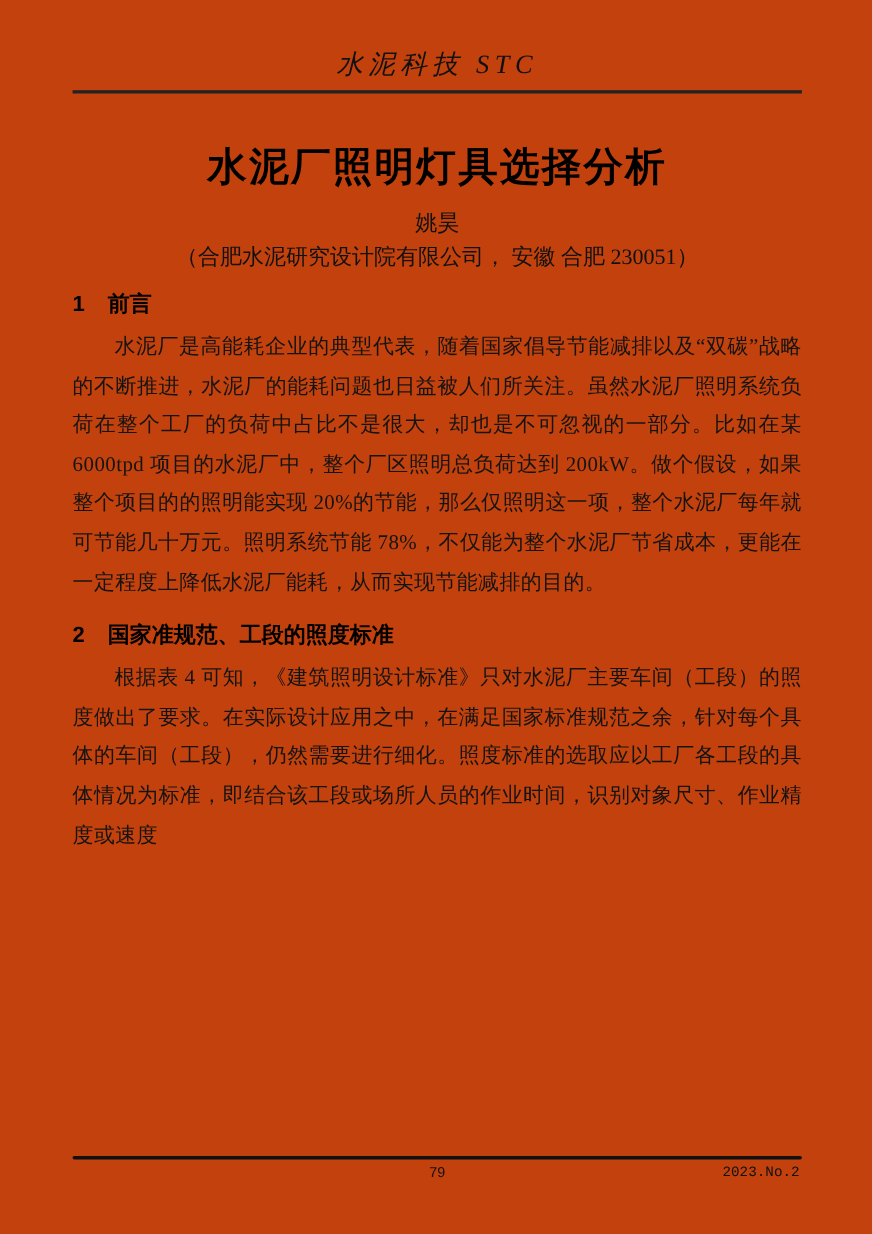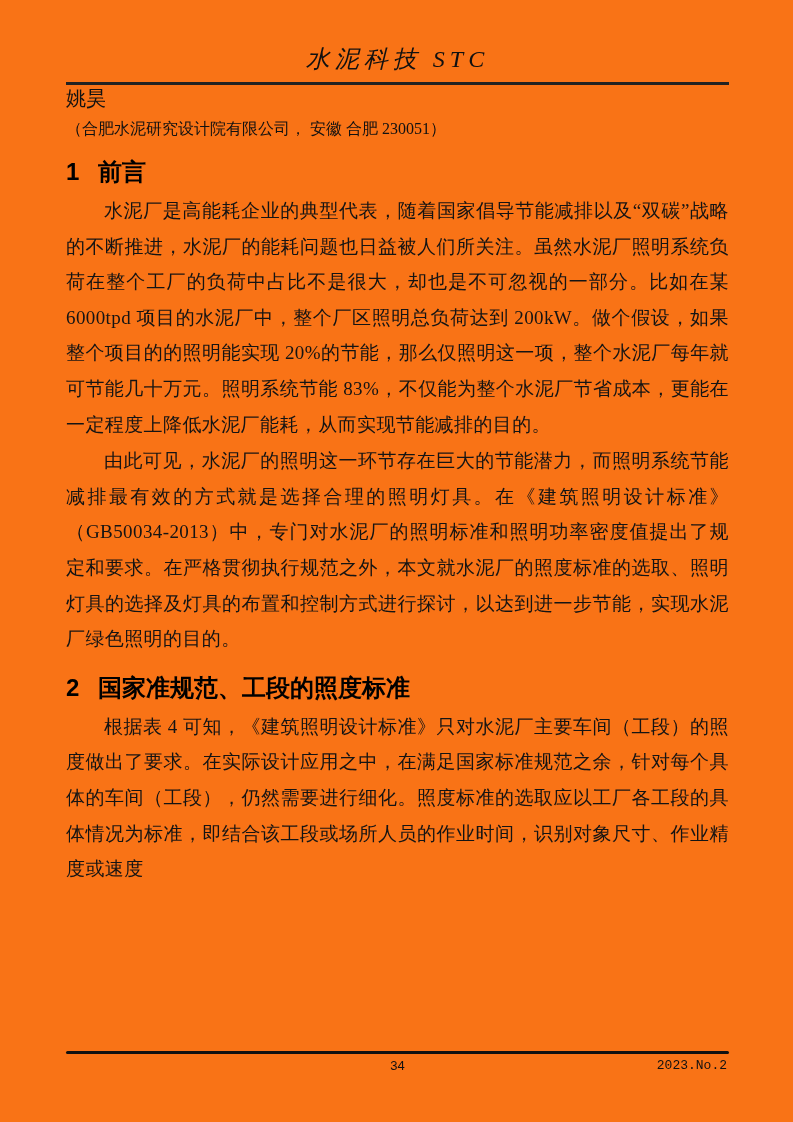--- a/index.html
+++ b/index.html
@@ -5,21 +5,21 @@
   html, body {
     margin: 0;
     padding: 0;
     background: #ffffff;
   }
   .page {
     position: relative;
     width: 793px;
     height: 1122px;
     margin: 0 auto;
-    background: #f97316;
+    background: #c2410c;
     color: #1a1a1a;
     font-family: "Liberation Serif", "DejaVu Serif", serif;
     overflow: hidden;
     box-sizing: border-box;
   }
   .content {
     position: absolute;
     left: 66px;
     right: 64px;
     top: 0;
@@ -48,37 +48,39 @@
     margin: 44px 0 0 0;
     text-align: center;
     font-family: "Liberation Sans", "DejaVu Sans", sans-serif;
     font-weight: 700;
     font-size: 36px;
     line-height: 46px;
     color: #000000;
     letter-spacing: 2px;
   }
   .author {
+    margin-top: 15px;
+    text-align: center;
     font-size: 20px;
     line-height: 26px;
     color: #111111;
   }
   .affiliation {
     margin-top: 4px;
-    text-align: left;
-    font-size: 16px;
+    text-align: center;
+    font-size: 20px;
     line-height: 28px;
     color: #111111;
   }
   
   .section-heading {
     margin: 16px 0 6px 0;
     font-family: "Liberation Sans", "DejaVu Sans", sans-serif;
     font-weight: 700;
-    font-size: 24px;
+    font-size: 20px;
     line-height: 30px;
     color: #000000;
   }
   .section-heading .sec-num {
     display: inline-block;
     min-width: 32px;
   }
   .body-paragraph {
     margin: 0 0 1px 0;
     font-size: 19px;
@@ -126,42 +128,42 @@
 <body>
 
 <div class="page">
   <div class="content">
 
     <header class="journal-header">
       <div class="journal-name">水泥科技 STC</div>
       <div class="header-rule"></div>
     </header>
 
+    <h1 class="article-title">水泥厂照明灯具选择分析</h1>
 
     <div class="author">姚昊</div>
 
     <div class="affiliation">（合肥水泥研究设计院有限公司， 安徽  合肥  230051）</div>
 
     <h2 class="section-heading first-section-heading">
       <span class="sec-num">1</span><span>前言</span>
     </h2>
 
-    <p class="body-paragraph">水泥厂是高能耗企业的典型代表，随着国家倡导节能减排以及“双碳”战略的不断推进，水泥厂的能耗问题也日益被人们所关注。虽然水泥厂照明系统负荷在整个工厂的负荷中占比不是很大，却也是不可忽视的一部分。比如在某 6000tpd 项目的水泥厂中，整个厂区照明总负荷达到 200kW。做个假设，如果整个项目的的照明能实现 20%的节能，那么仅照明这一项，整个水泥厂每年就可节能几十万元。照明系统节能 83%，不仅能为整个水泥厂节省成本，更能在一定程度上降低水泥厂能耗，从而实现节能减排的目的。</p>
+    <p class="body-paragraph">水泥厂是高能耗企业的典型代表，随着国家倡导节能减排以及“双碳”战略的不断推进，水泥厂的能耗问题也日益被人们所关注。虽然水泥厂照明系统负荷在整个工厂的负荷中占比不是很大，却也是不可忽视的一部分。比如在某 6000tpd 项目的水泥厂中，整个厂区照明总负荷达到 200kW。做个假设，如果整个项目的的照明能实现 20%的节能，那么仅照明这一项，整个水泥厂每年就可节能几十万元。照明系统节能 78%，不仅能为整个水泥厂节省成本，更能在一定程度上降低水泥厂能耗，从而实现节能减排的目的。</p>
 
-    <p class="body-paragraph">由此可见，水泥厂的照明这一环节存在巨大的节能潜力，而照明系统节能减排最有效的方式就是选择合理的照明灯具。在《建筑照明设计标准》（GB50034-2013）中，专门对水泥厂的照明标准和照明功率密度值提出了规定和要求。在严格贯彻执行规范之外，本文就水泥厂的照度标准的选取、照明灯具的选择及灯具的布置和控制方式进行探讨，以达到进一步节能，实现水泥厂绿色照明的目的。</p>
 
     <h2 class="section-heading">
       <span class="sec-num">2</span><span>国家准规范、工段的照度标准</span>
     </h2>
 
 
     <p class="body-paragraph">根据表 4 可知，《建筑照明设计标准》只对水泥厂主要车间（工段）的照度做出了要求。在实际设计应用之中，在满足国家标准规范之余，针对每个具体的车间（工段），仍然需要进行细化。照度标准的选取应以工厂各工段的具体情况为标准，即结合该工段或场所人员的作业时间，识别对象尺寸、作业精度或速度</p>
 
   </div>
 
   <footer class="page-footer">
     <div class="footer-rule"></div>
     <div class="footer-row">
-      <span class="page-number">34</span>
+      <span class="page-number">79</span>
       <span class="issue-number">2023.No.2</span>
     </div>
   </footer>
 </div>
 
 </body></html>

